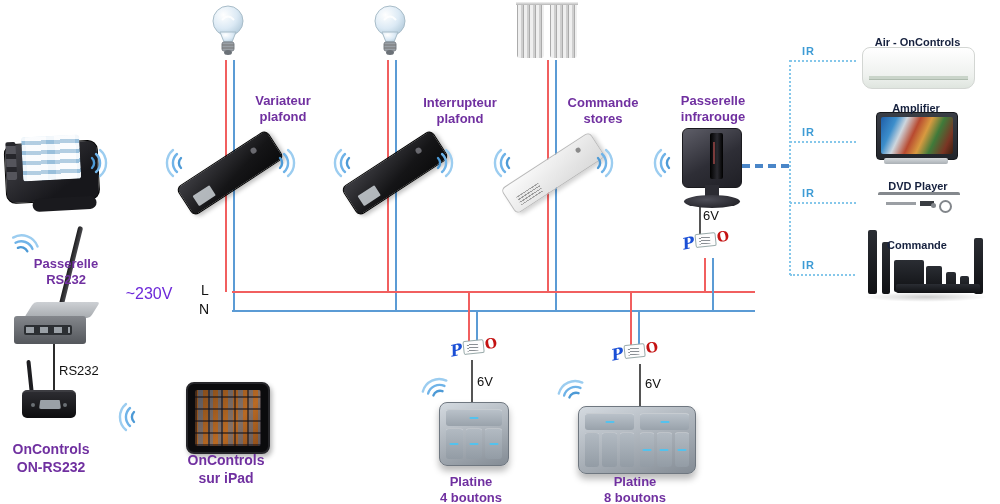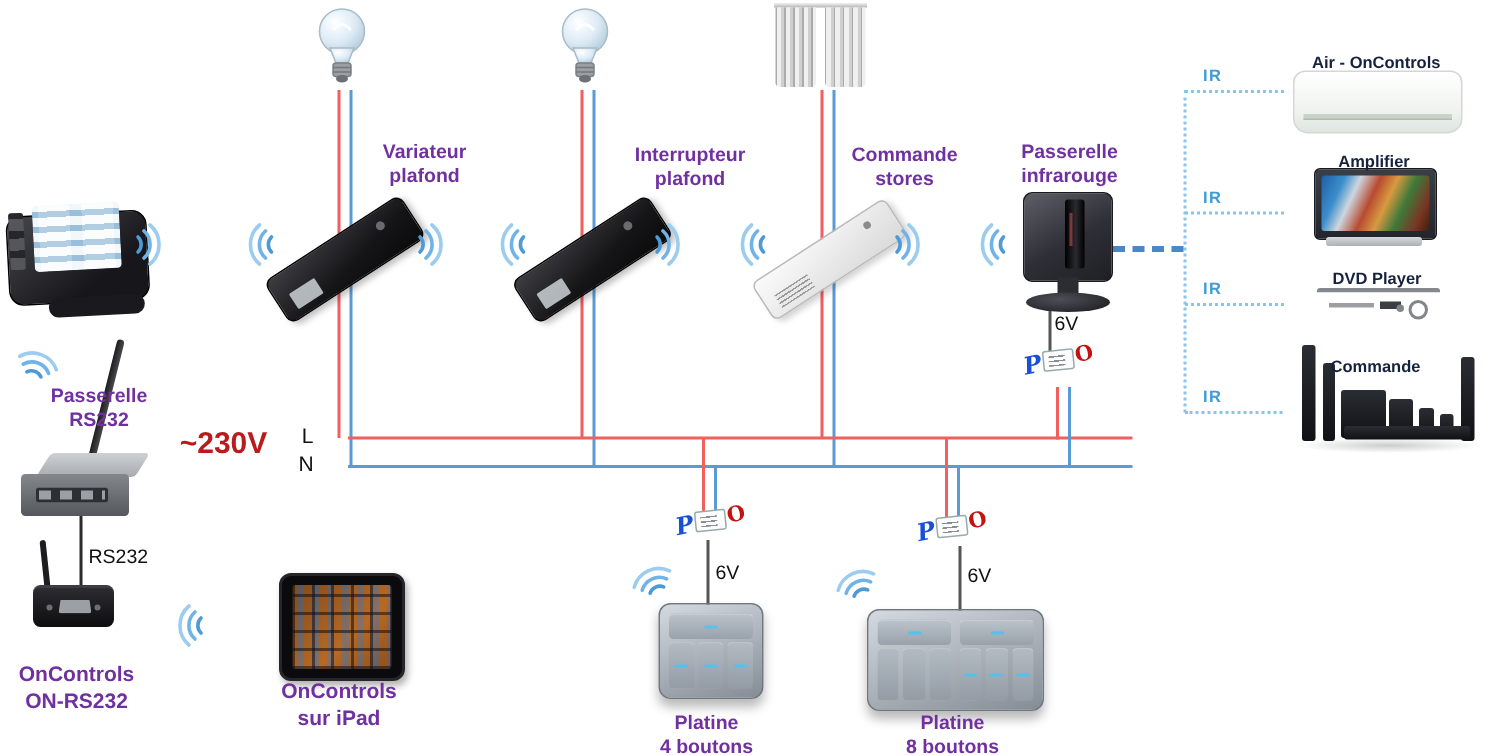--- a/index.html
+++ b/index.html
@@ -18,21 +18,21 @@
   .ir-trunk{position:absolute;border-left:2px dotted #85c7ea;width:0;}
   .ir-branch{position:absolute;border-top:2px dotted #85c7ea;height:0;}
   .dash-conn{position:absolute;border-top:4px dashed #4a86c8;height:0;}
   
   .lbl{position:absolute;text-align:center;line-height:1.25;}
   .purple{color:#7030A0;font-weight:bold;font-size:13px;}
   .purple.big{font-size:14px;}
   .irlbl{color:#3d9bd5;font-weight:bold;font-size:11px;letter-spacing:1px;text-align:left;}
   .applbl{color:#16213e;font-weight:bold;font-size:11px;text-align:center;}
   .plain{color:#111;font-size:13px;text-align:left;}
-  .mains{color:#b91c1c;font-size:20px;font-weight:bold;}
+  .mains{color:#6d28d9;font-size:16px;}
   .lnlbl{color:#111;font-size:14px;}
   
   .wifi-wrap{position:absolute;width:22px;height:30px;}
   .wifi-wrap.flip{transform:scaleX(-1);}
   .wifi-wrap.rot-up{transform:rotate(-70deg);}
   .wifi-wrap.rot-ul{transform:rotate(-115deg);}
   .wifi path{fill:none;stroke-width:2.4;stroke-linecap:round;}
   
   .bulb{position:absolute;width:42px;height:56px;}
   .curtain{position:absolute;width:62px;height:58px;}

